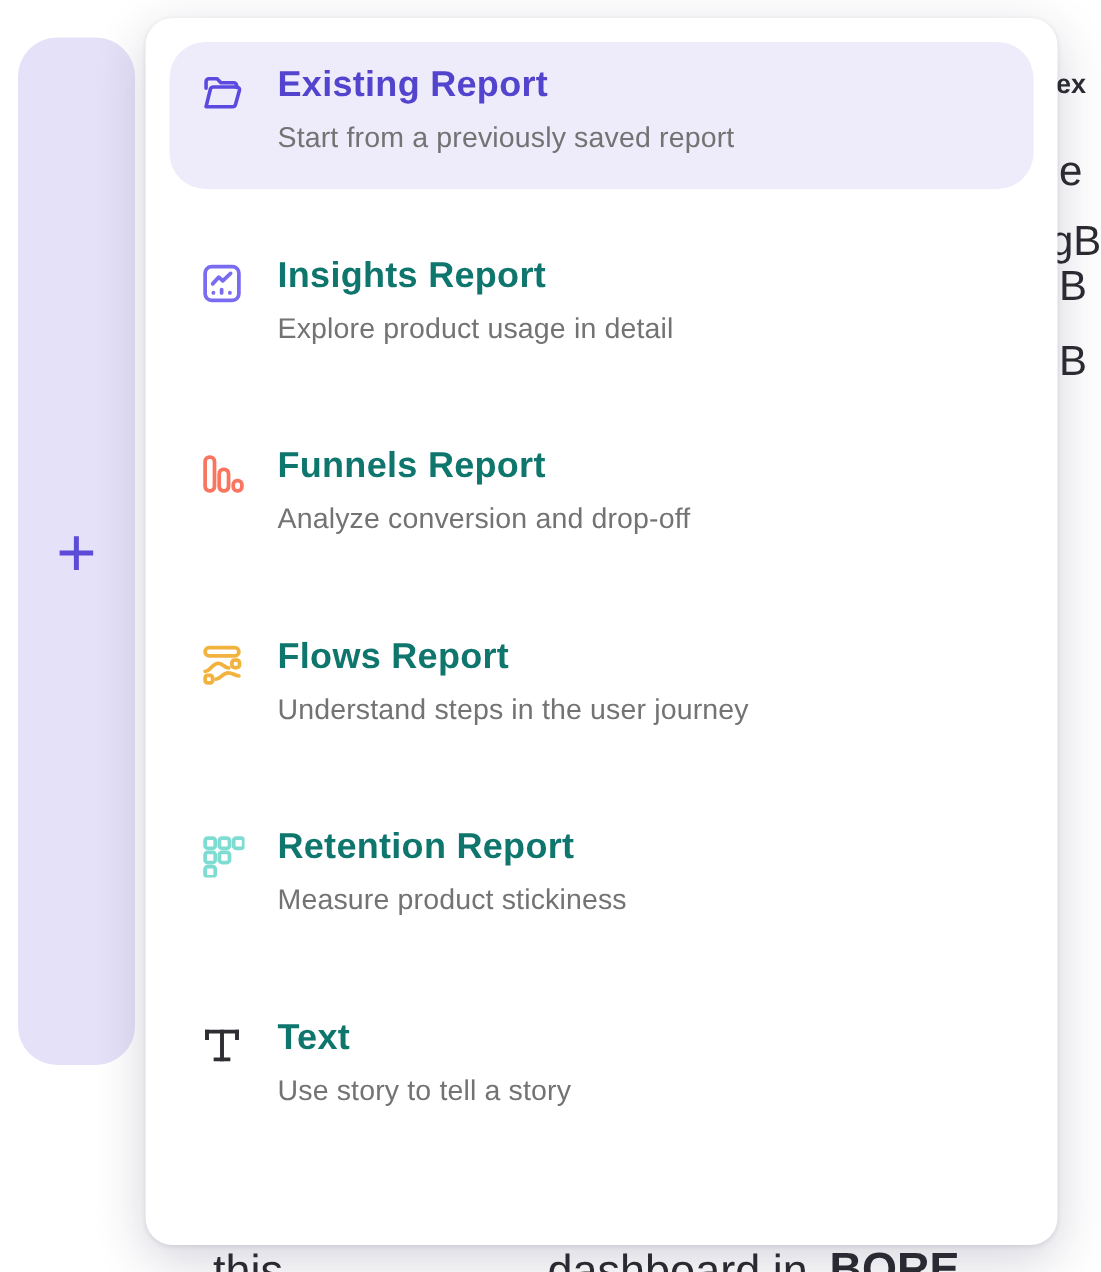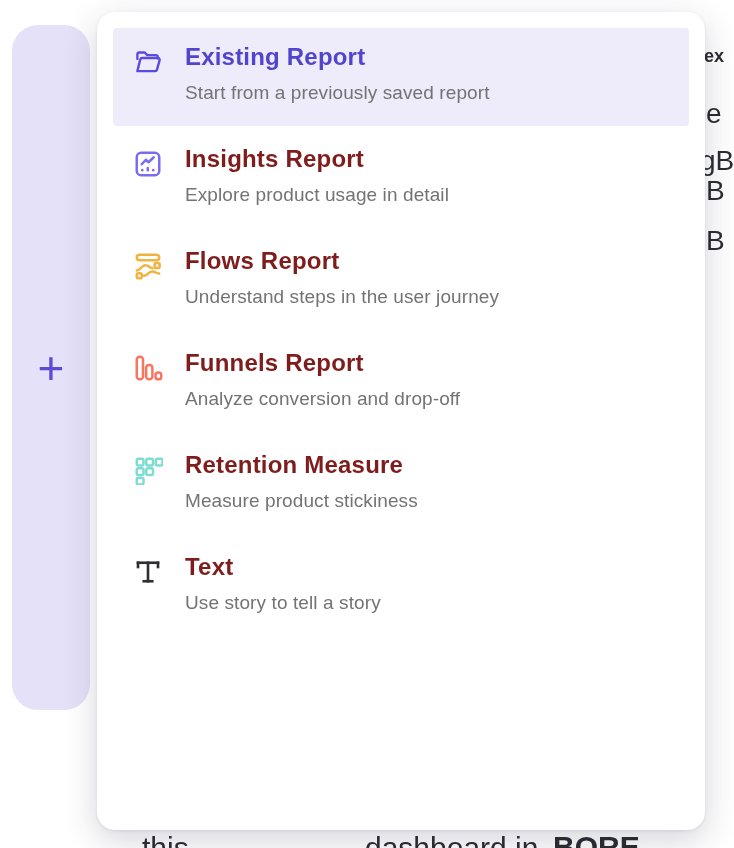--- a/index.html
+++ b/index.html
@@ -35,28 +35,28 @@
 
   
   .popup{
     position:absolute;left:97px;top:12px;width:608px;height:818px;
     background:#ffffff;border-radius:18px;z-index:2;box-sizing:border-box;
     padding:16px;
     box-shadow:0 1px 3px rgba(40,40,80,.10),0 10px 34px rgba(40,40,80,.20);
   }
   .menu-item{
     display:flex;align-items:flex-start;gap:20px;
-    padding:14px 16px 21px 18px;border-radius:4px;margin-bottom:4px;
+    padding:14px 16px 21px 18px;border-radius:24px;margin-bottom:29px;
     cursor:pointer;
   }
   .menu-item.selected{background:#eeebfa;}
   .icon-box{width:34px;height:34px;flex:none;display:flex;align-items:center;justify-content:center;margin-top:3px;}
   .icon-box svg{display:block;}
   .item-text{display:flex;flex-direction:column;}
-  .item-title{font-size:24px;font-weight:600;color:#7f1d1d;line-height:30px;letter-spacing:.2px;}
+  .item-title{font-size:24px;font-weight:600;color:#0f766e;line-height:30px;letter-spacing:.2px;}
   .menu-item.selected .item-title{color:#5244cc;}
   .item-sub{font-size:19px;font-weight:400;color:#737373;line-height:24px;margin-top:9px;letter-spacing:.1px;}
 </style>
 </head>
 <body>
 
 <div class="canvas">
 
   <span class="bg-frag frag-ex">ex</span>
   <span class="bg-frag frag-e">e</span>
@@ -97,61 +97,61 @@
         </svg>
       </span>
       <span class="item-text">
         <span class="item-title">Insights Report</span>
         <span class="item-sub">Explore product usage in detail</span>
       </span>
     </div>
 
     <div class="menu-item">
       <span class="icon-box">
+        <svg width="30" height="30" viewBox="0 0 24 24" fill="none" stroke="#f8765f" stroke-width="2" stroke-linecap="round" stroke-linejoin="round">
+          <rect x="3" y="3" width="5" height="18" rx="2.3"></rect>
+          <rect x="10.5" y="9.5" width="5" height="11.5" rx="2.3"></rect>
+          <rect x="18" y="15.5" width="4.6" height="5.5" rx="2.1"></rect>
+        </svg>
+      </span>
+      <span class="item-text">
+        <span class="item-title">Funnels Report</span>
+        <span class="item-sub">Analyze conversion and drop-off</span>
+      </span>
+    </div>
+
+    <div class="menu-item">
+      <span class="icon-box">
         <svg width="30" height="30" viewBox="0 0 24 24" fill="none" stroke="#f2b23e" stroke-width="2" stroke-linecap="round" stroke-linejoin="round">
           <rect x="3" y="3" width="18" height="4.4" rx="2.2"></rect>
           <path d="M3 15.6 C6 15.6 6.6 11.4 10 11.4 C12.8 11.4 13 13.8 15.6 13.8"></path>
           <rect x="17.3" y="9.6" width="4" height="4" rx="1.3"></rect>
           <rect x="3" y="17.8" width="4" height="4" rx="1.3"></rect>
           <path d="M8.8 19.8 C11.6 19.8 12 16.4 15.4 16.4 C18 16.4 18.4 18 21 18"></path>
         </svg>
       </span>
       <span class="item-text">
         <span class="item-title">Flows Report</span>
         <span class="item-sub">Understand steps in the user journey</span>
       </span>
     </div>
 
     <div class="menu-item">
       <span class="icon-box">
-        <svg width="30" height="30" viewBox="0 0 24 24" fill="none" stroke="#f8765f" stroke-width="2" stroke-linecap="round" stroke-linejoin="round">
-          <rect x="3" y="3" width="5" height="18" rx="2.3"></rect>
-          <rect x="10.5" y="9.5" width="5" height="11.5" rx="2.3"></rect>
-          <rect x="18" y="15.5" width="4.6" height="5.5" rx="2.1"></rect>
-        </svg>
-      </span>
-      <span class="item-text">
-        <span class="item-title">Funnels Report</span>
-        <span class="item-sub">Analyze conversion and drop-off</span>
-      </span>
-    </div>
-
-    <div class="menu-item">
-      <span class="icon-box">
         <svg width="30" height="30" viewBox="0 0 24 24" fill="none" stroke="#7edcd2" stroke-width="2" stroke-linejoin="round">
           <rect x="3" y="3" width="5.4" height="5.4" rx="1.4"></rect>
           <rect x="10.6" y="3" width="5.4" height="5.4" rx="1.4"></rect>
           <rect x="18.2" y="3" width="5.4" height="5.4" rx="1.4"></rect>
           <rect x="3" y="10.6" width="5.4" height="5.4" rx="1.4"></rect>
           <rect x="10.6" y="10.6" width="5.4" height="5.4" rx="1.4"></rect>
           <rect x="3" y="18.2" width="5.4" height="5.4" rx="1.4"></rect>
         </svg>
       </span>
       <span class="item-text">
-        <span class="item-title">Retention Measure</span>
+        <span class="item-title">Retention Report</span>
         <span class="item-sub">Measure product stickiness</span>
       </span>
     </div>
 
     <div class="menu-item">
       <span class="icon-box">
         <svg width="30" height="30" viewBox="0 0 24 24" fill="none" stroke="#2e2e33" stroke-width="2.1" stroke-linecap="square">
           <line x1="4" y1="4.6" x2="20" y2="4.6"></line>
           <line x1="4" y1="4.6" x2="4" y2="8"></line>
           <line x1="20" y1="4.6" x2="20" y2="8"></line>

